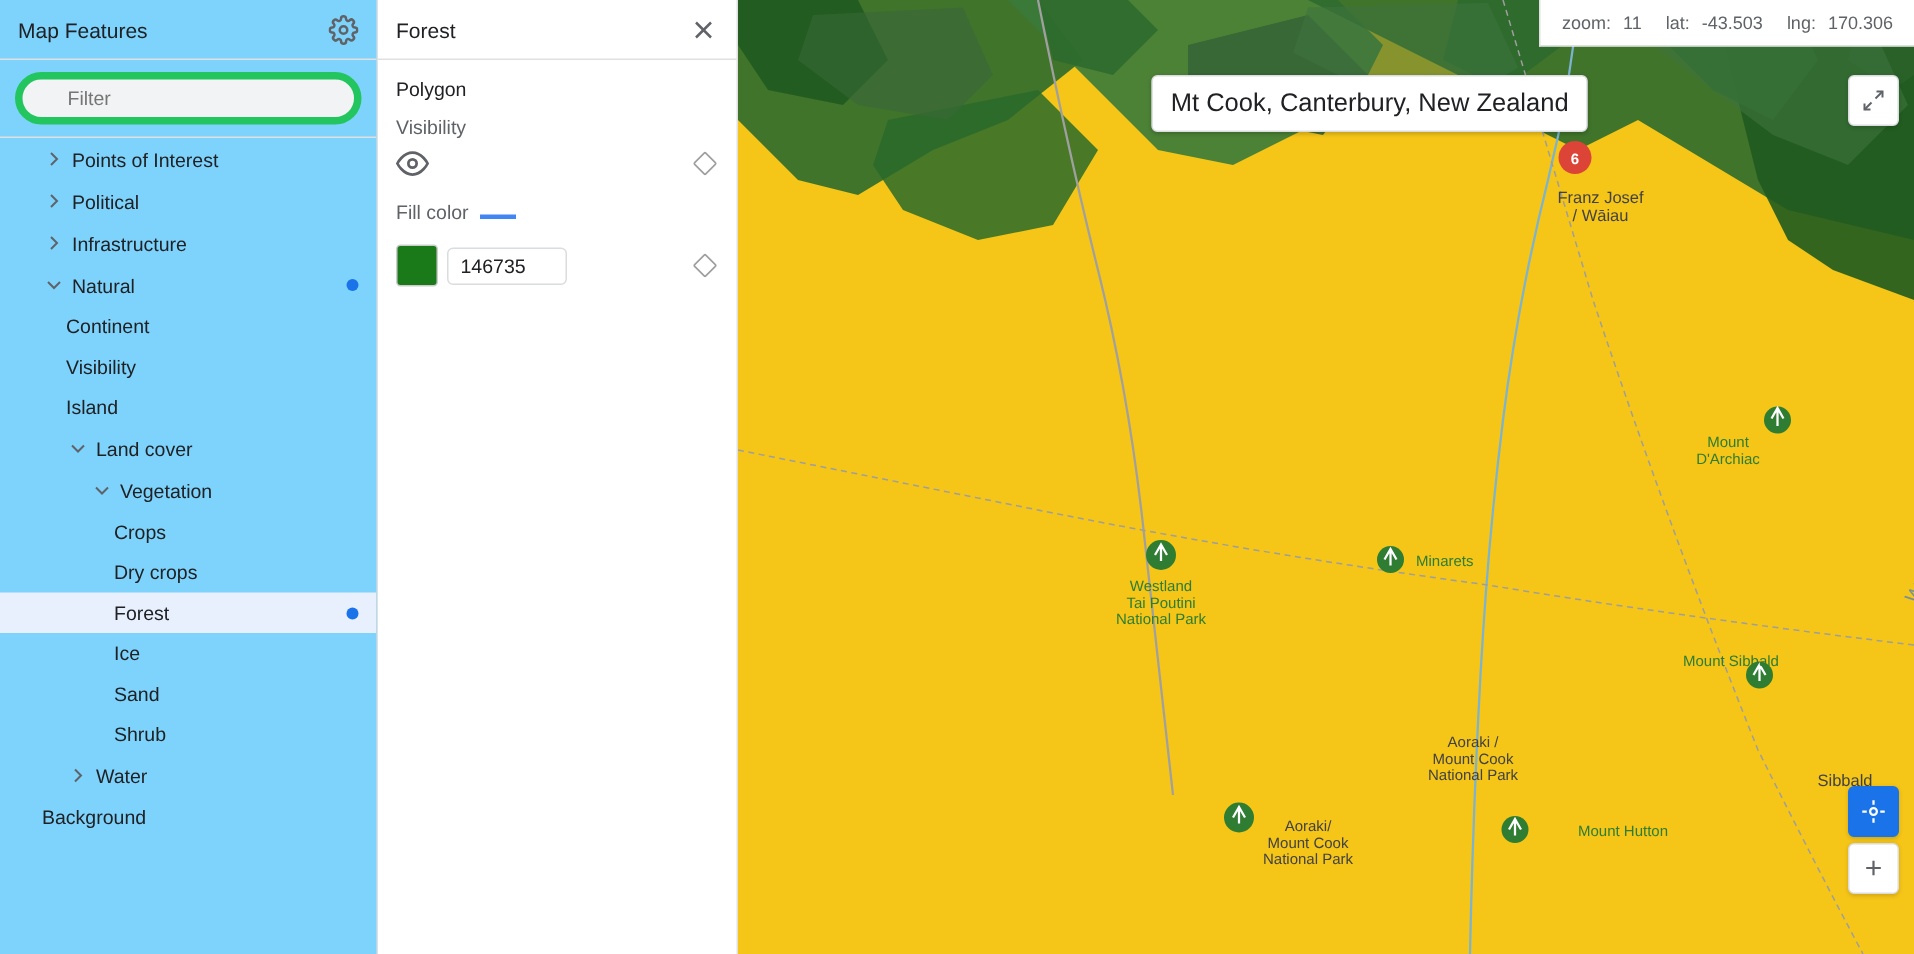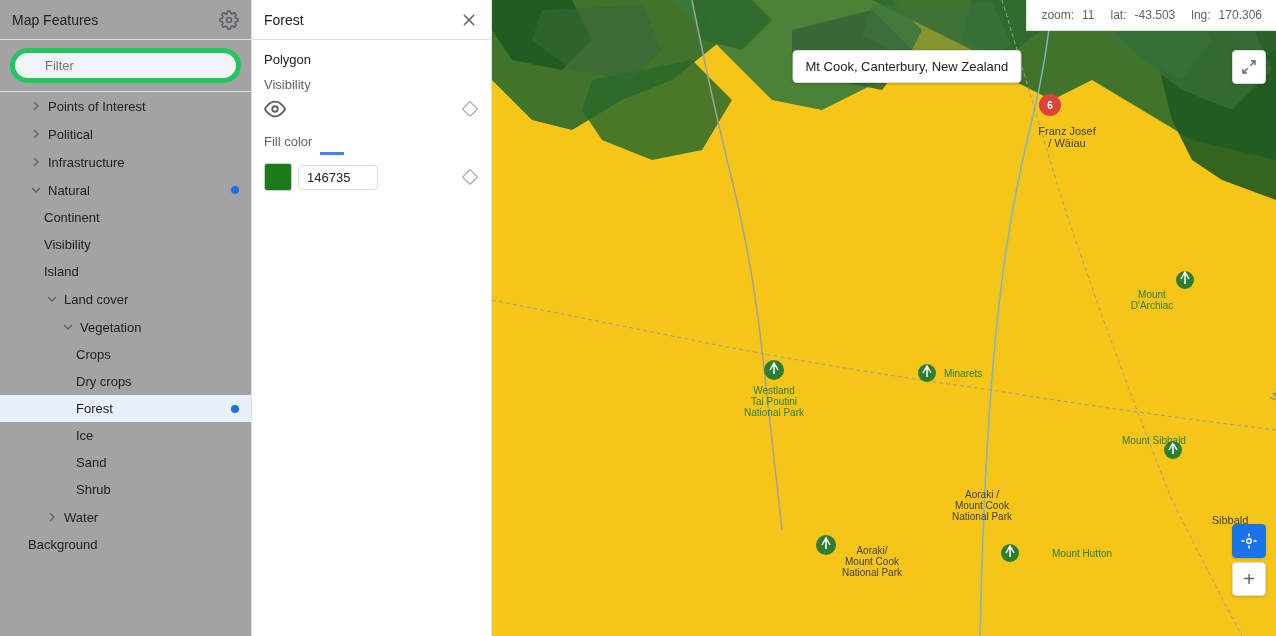--- a/index.html
+++ b/index.html
@@ -2,21 +2,21 @@
 <html><head>
   <meta charset="utf-8">
   <style>
     * { box-sizing: border-box; margin: 0; padding: 0; }
     body { font-family: 'Google Sans', Arial, sans-serif; font-size: 13px; display: flex; height: 636px; overflow: hidden; background: #fff; }
 
     
     .sidebar {
       width: 252px;
       min-width: 252px;
-      background: #a3a3a3;
+      background: #7dd3fc;
       border-right: 1px solid #e0e0e0;
       display: flex;
       flex-direction: column;
       height: 636px;
       overflow: hidden;
     }
 
     .sidebar-header {
       display: flex;
       align-items: center;
@@ -170,21 +170,21 @@
     }
 
     .eye-icon {
       width: 22px;
       height: 22px;
       color: #5f6368;
     }
 
     .fill-color-row {
       display: flex;
-      align-items: flex-end;
+      align-items: center;
       margin-bottom: 8px;
     }
 
     .color-input-row {
       display: flex;
       align-items: center;
       margin-top: 8px;
     }
 
     .color-swatch {
@@ -233,21 +233,21 @@
     
     .map-tooltip {
       position: absolute;
       top: 50px;
       left: 50%;
       transform: translateX(-40%);
       background: #fff;
       border: 1px solid #dadce0;
       border-radius: 4px;
       padding: 8px 12px;
-      font-size: 13px;
+      font-size: 17px;
       color: #202124;
       box-shadow: 0 1px 3px rgba(0,0,0,0.2);
       white-space: nowrap;
       z-index: 10;
     }
 
     
     .map-controls {
       position: absolute;
       bottom: 40px;

